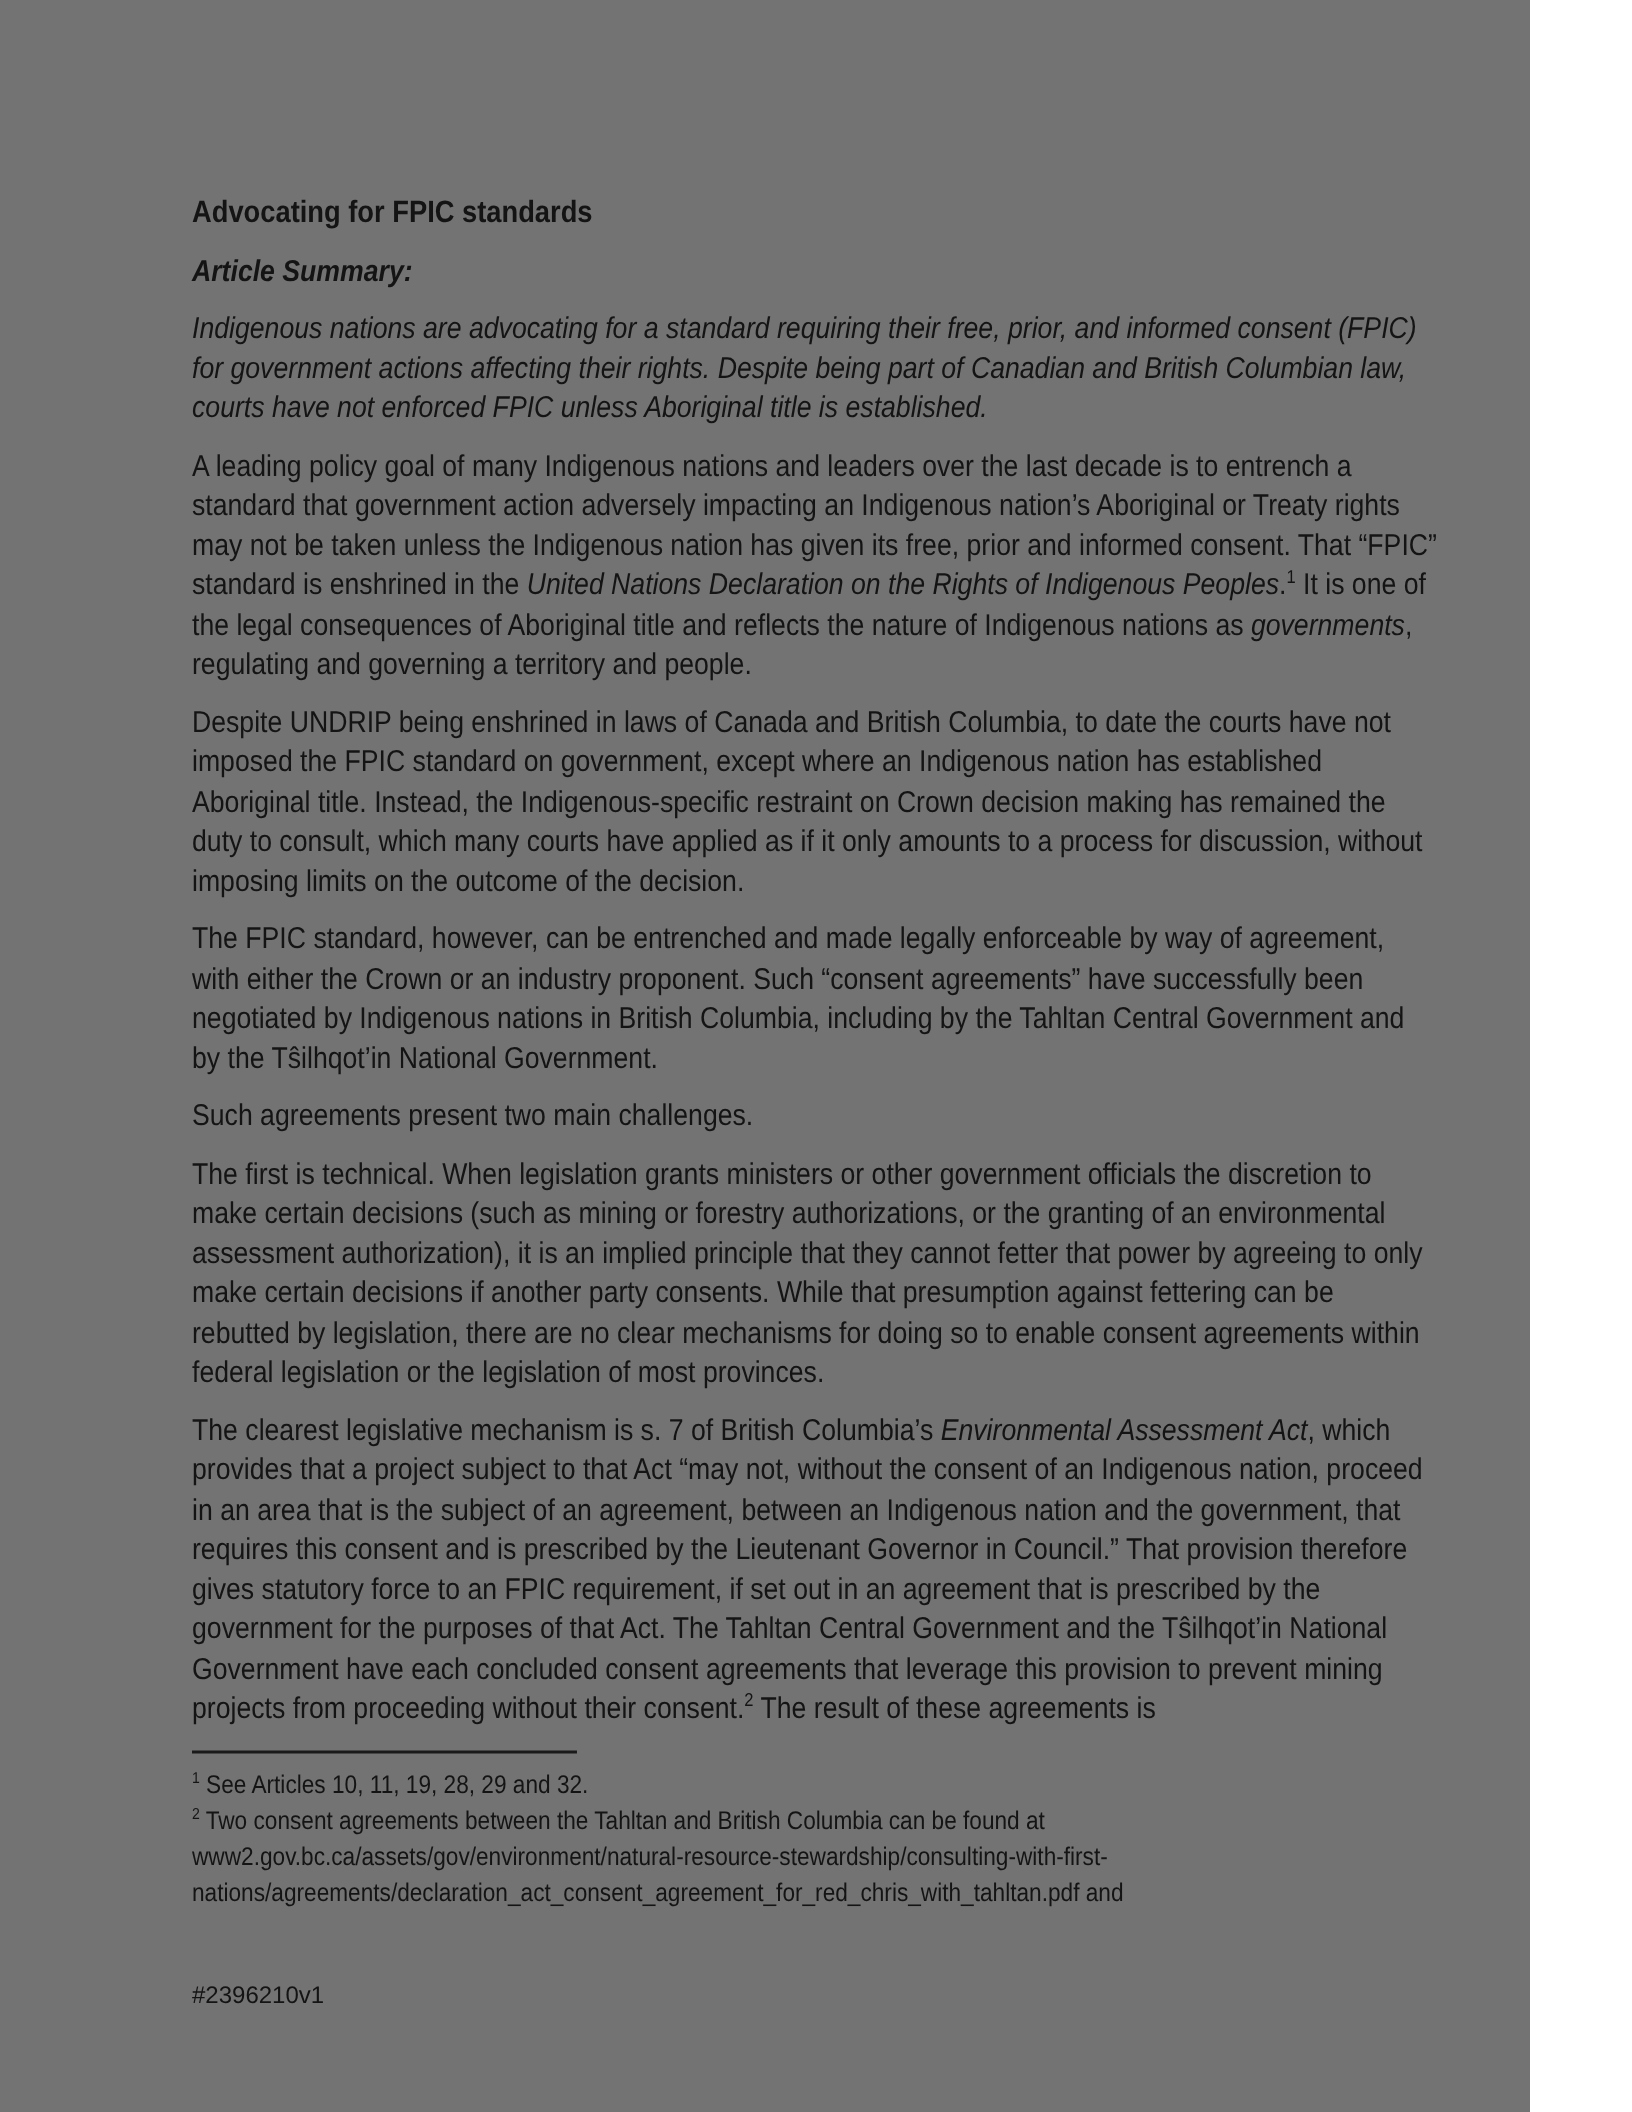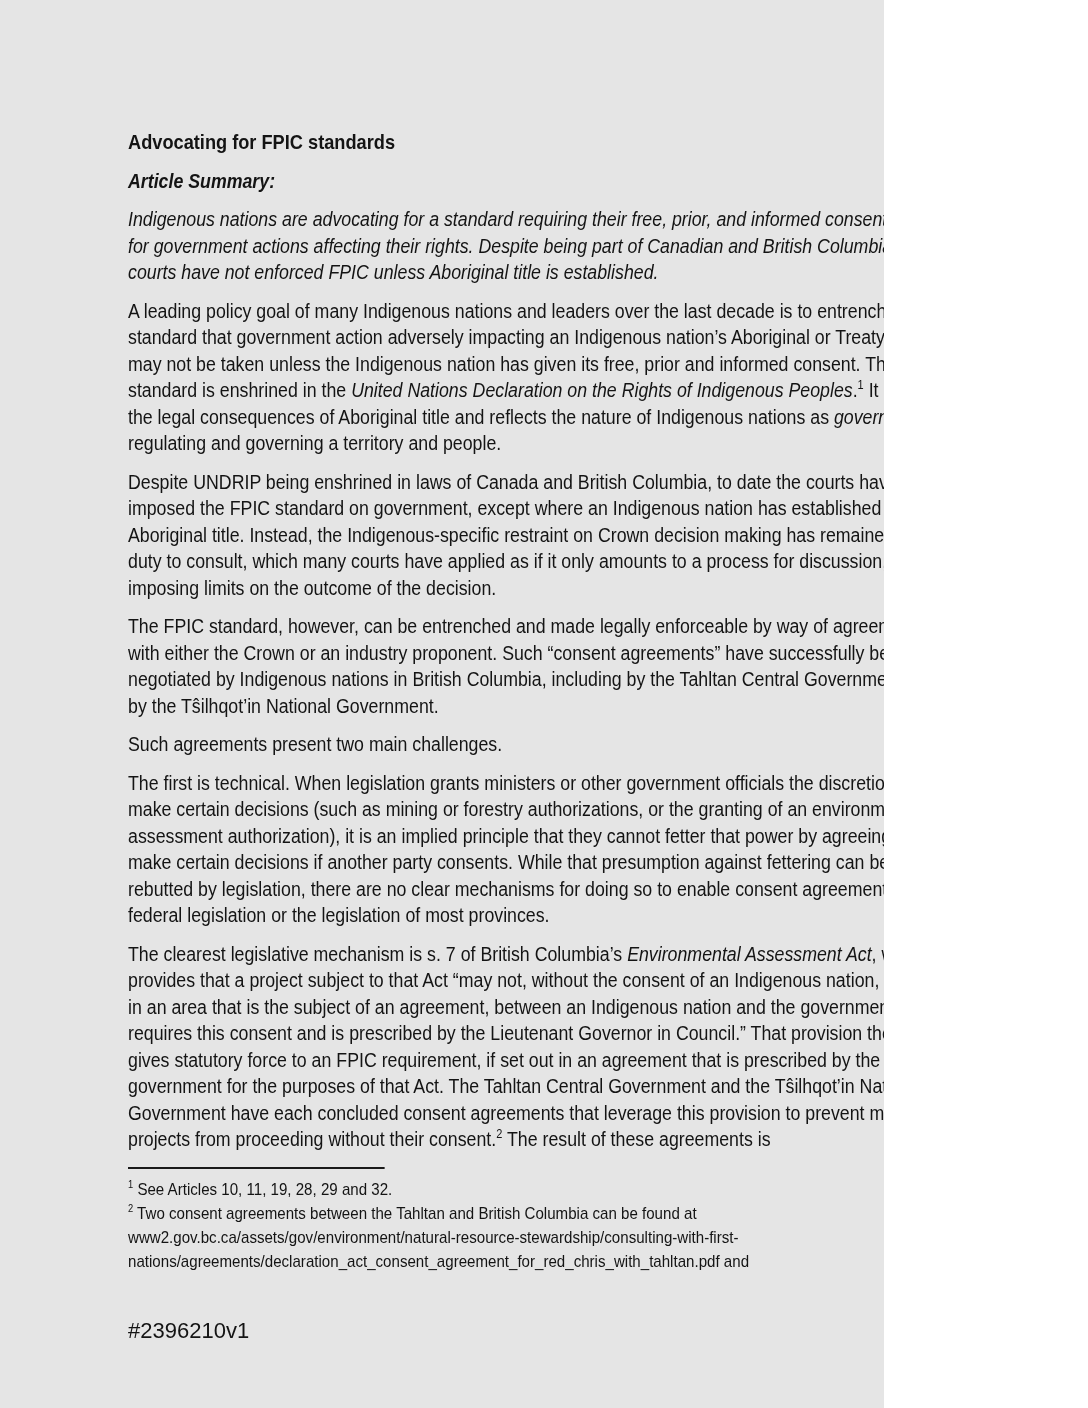--- a/index.html
+++ b/index.html
@@ -2,23 +2,23 @@
 <html><head>
 <meta charset="utf-8">
 <style>
   html, body {
     margin: 0;
     padding: 0;
     background: #ffffff;
   }
   .page {
     position: relative;
-    width: 884px;
+    width: 1020px;
     height: 1408px;
-    background: #e5e5e5;
+    background: #737373;
     overflow: hidden;
     font-family: "Liberation Sans", sans-serif;
     color: #141414;
   }
   .content {
     position: absolute;
     left: 128px;
     top: 129px;
     width: 935px;
     transform: scaleX(0.888);
@@ -64,21 +64,21 @@
   .fn {
     font-size: 17px;
     line-height: 24px;
     margin: 0;
     overflow-wrap: break-word;
   }
   .doc-number {
     position: absolute;
     left: 128px;
     top: 1319px;
-    font-size: 22px;
+    font-size: 16px;
     line-height: 24px;
     text-align: right;
   }
 </style>
 </head>
 <body>
 
 <div class="page">
   <div class="content">
 

